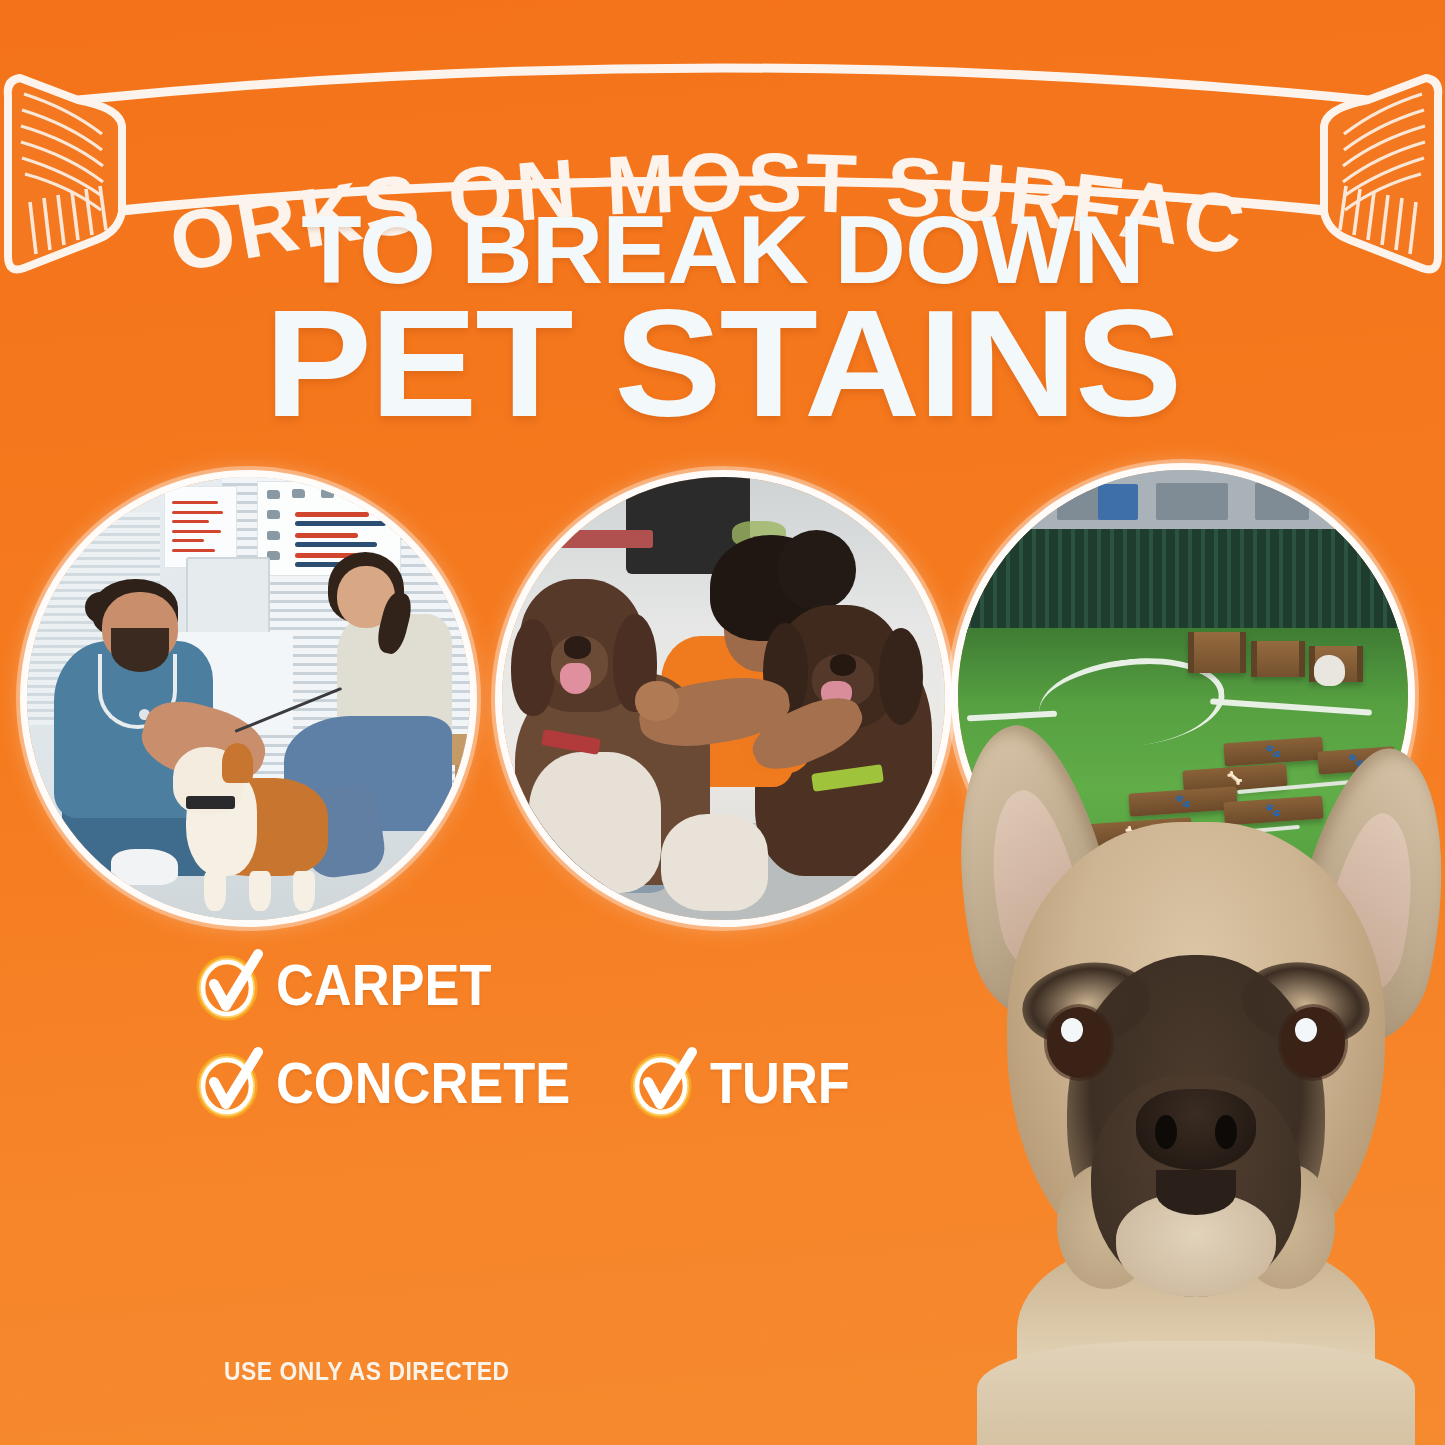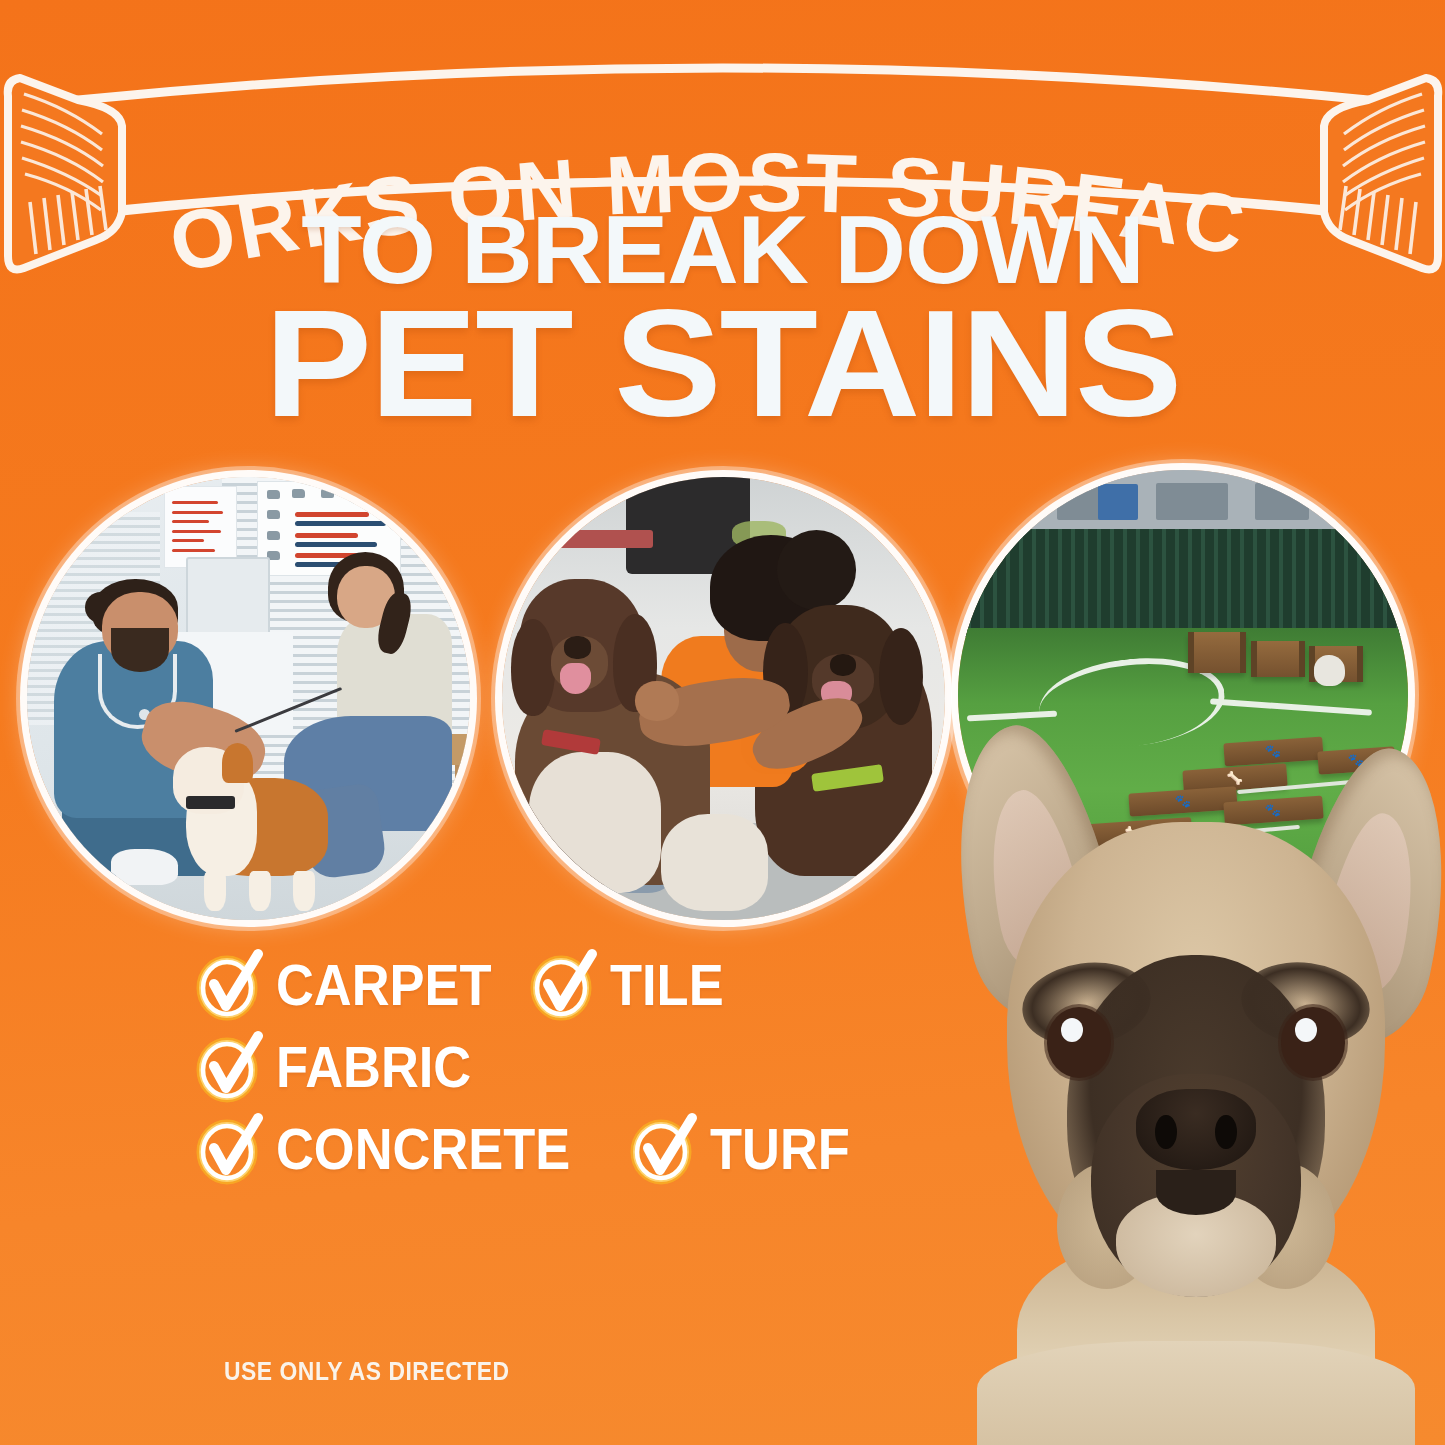--- a/index.html
+++ b/index.html
@@ -490,45 +490,23 @@
         <span class="chk">
           <svg viewBox="0 0 66 66">
             <ellipse cx="31" cy="36" rx="26" ry="28" fill="none" stroke="#F9C221" stroke-width="9" opacity=".55"></ellipse>
             <ellipse cx="31" cy="36" rx="26" ry="28" fill="none" stroke="#FFE48A" stroke-width="4" opacity=".7"></ellipse>
             <ellipse cx="31" cy="36" rx="24" ry="26" fill="none" stroke="#FFFFFF" stroke-width="4.5"></ellipse>
             <path d="M18 32 L30 54 L62 2" fill="none" stroke="#FFFFFF" stroke-width="10" stroke-linecap="round" stroke-linejoin="round"></path>
           </svg>
         </span>
         <span class="chk-label">CARPET</span>
       </div>
-      <div class="check-item">
-        <span class="chk">
-          <svg viewBox="0 0 66 66">
-            <ellipse cx="31" cy="36" rx="26" ry="28" fill="none" stroke="#F9C221" stroke-width="9" opacity=".55"></ellipse>
-            <ellipse cx="31" cy="36" rx="26" ry="28" fill="none" stroke="#FFE48A" stroke-width="4" opacity=".7"></ellipse>
-            <ellipse cx="31" cy="36" rx="24" ry="26" fill="none" stroke="#FFFFFF" stroke-width="4.5"></ellipse>
-            <path d="M18 32 L30 54 L62 2" fill="none" stroke="#FFFFFF" stroke-width="10" stroke-linecap="round" stroke-linejoin="round"></path>
-          </svg>
-        </span>
-        <span class="chk-label">TILE</span>
-      </div>
     </div>
 
     <div class="check-row">
-      <div class="check-item w-fabric">
-        <span class="chk">
-          <svg viewBox="0 0 66 66">
-            <ellipse cx="31" cy="36" rx="26" ry="28" fill="none" stroke="#F9C221" stroke-width="9" opacity=".55"></ellipse>
-            <ellipse cx="31" cy="36" rx="26" ry="28" fill="none" stroke="#FFE48A" stroke-width="4" opacity=".7"></ellipse>
-            <ellipse cx="31" cy="36" rx="24" ry="26" fill="none" stroke="#FFFFFF" stroke-width="4.5"></ellipse>
-            <path d="M18 32 L30 54 L62 2" fill="none" stroke="#FFFFFF" stroke-width="10" stroke-linecap="round" stroke-linejoin="round"></path>
-          </svg>
-        </span>
-        <span class="chk-label">FABRIC</span>
-      </div>
     </div>
 
 
     <div class="check-row">
       <div class="check-item">
         <span class="chk">
           <svg viewBox="0 0 66 66">
             <ellipse cx="31" cy="36" rx="26" ry="28" fill="none" stroke="#F9C221" stroke-width="9" opacity=".55"></ellipse>
             <ellipse cx="31" cy="36" rx="26" ry="28" fill="none" stroke="#FFE48A" stroke-width="4" opacity=".7"></ellipse>
             <ellipse cx="31" cy="36" rx="24" ry="26" fill="none" stroke="#FFFFFF" stroke-width="4.5"></ellipse>

